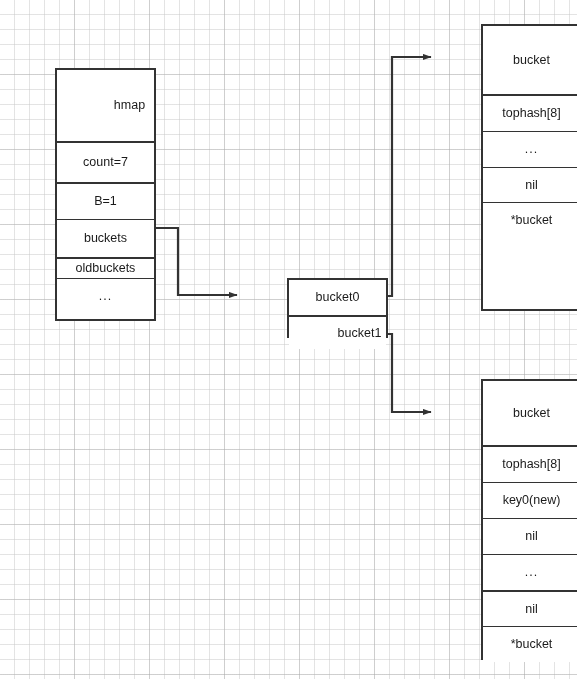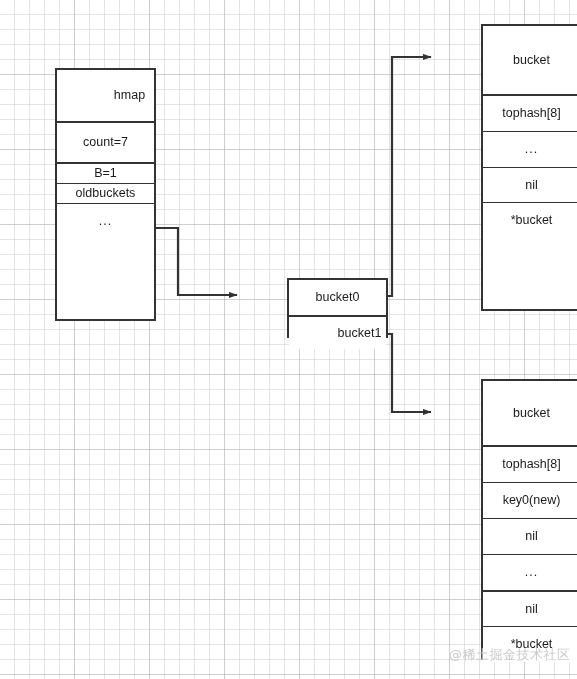--- a/index.html
+++ b/index.html
@@ -64,28 +64,31 @@
     </defs>
 
     <path d="M112,228 L178,228 L178,295 L237,295" fill="none" stroke="#333333" stroke-width="2.2" marker-end="url(#arrow)"></path>
 
     <path d="M344,296 L392,296 L392,57 L431,57" fill="none" stroke="#333333" stroke-width="2.2" marker-end="url(#arrow)"></path>
 
     <path d="M344,334 L392,334 L392,412 L431,412" fill="none" stroke="#333333" stroke-width="2.2" marker-end="url(#arrow)"></path>
   </svg>
 
   <div class="tbl" style="left:11px;top:68px;width:101px;height:253px;">
-    <div class="row" style="height:53px;padding-left:48px;">
+    <div class="row" style="height:73px;padding-left:48px;">
       <span>hmap</span>
     </div>
     <div class="row" style="height:41px;">
       <span>count=7</span>
     </div>
-    <div class="row thin" style="height:20px;">
+    <div class="row thin" style="height:36px;">
       <span>B=1</span>
+    </div>
+    <div class="row" style="height:39px;">
+      <span>buckets</span>
     </div>
     <div class="row thin" style="height:20px;">
       <span>oldbuckets</span>
     </div>
     <div class="row" style="height:35px;">
       <span class="ell">...</span>
     </div>
   </div>
 
   <div class="tbl" style="left:243px;top:278px;width:101px;height:60px;">
@@ -132,15 +135,14 @@
       <span class="ell">...</span>
     </div>
     <div class="row thin" style="height:35px;">
       <span>nil</span>
     </div>
     <div class="row" style="height:35px;">
       <span>*bucket</span>
     </div>
   </div>
 
-  <div id="watermark">@稀土掘金技术社区</div>
 
 </div>
 
 </body></html>

